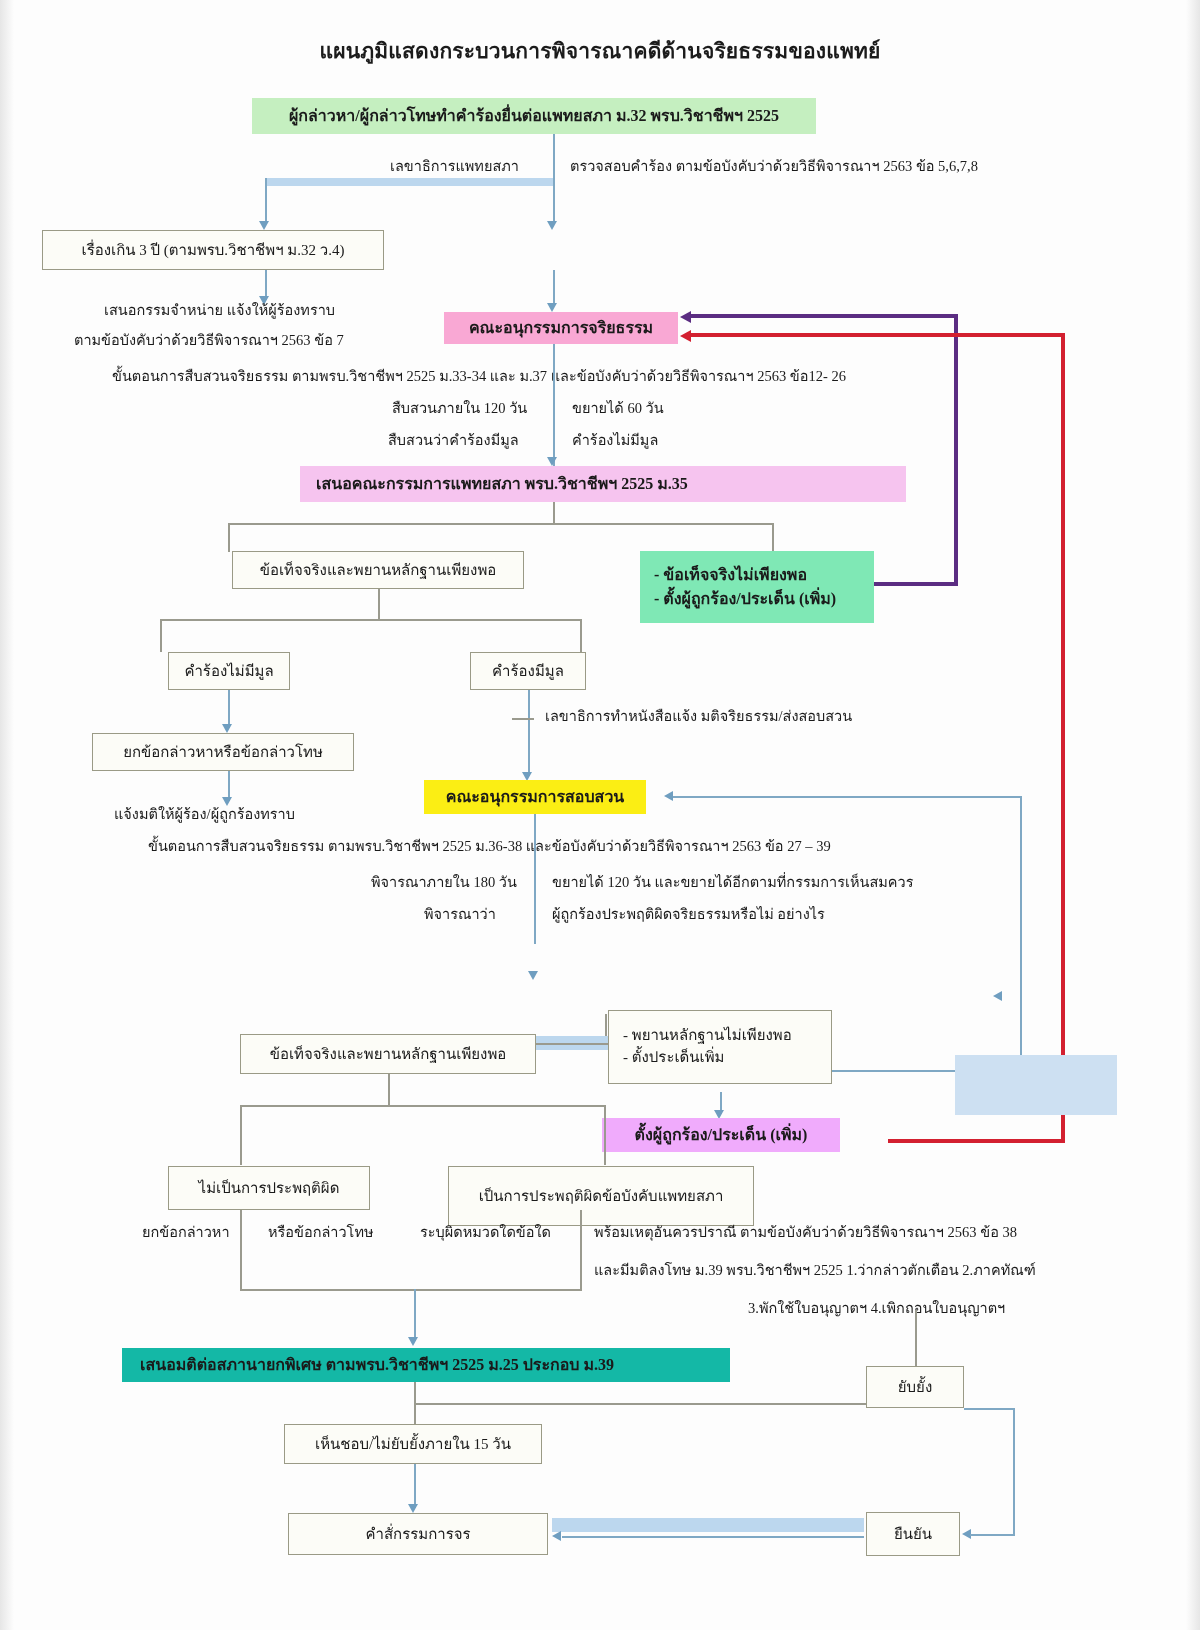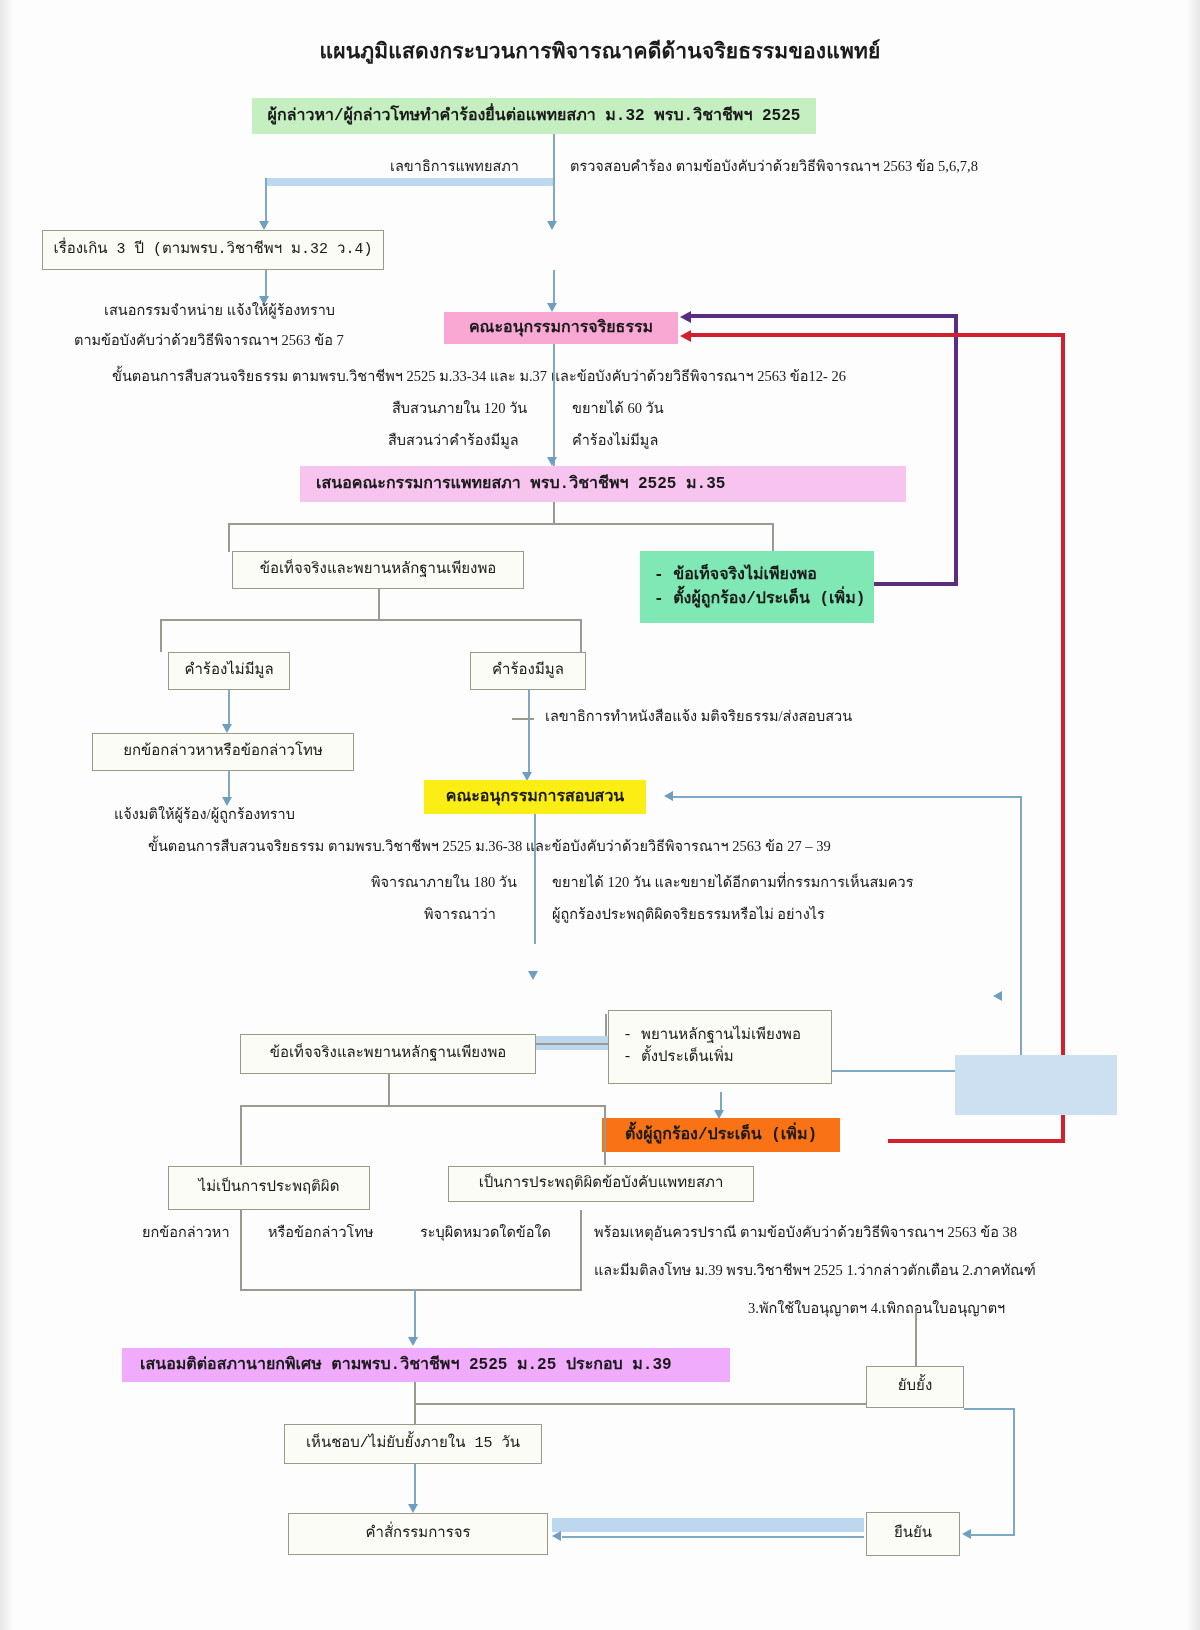--- a/index.html
+++ b/index.html
@@ -6,31 +6,31 @@
   body{font-family:"Liberation Serif","DejaVu Serif",serif;}
   #page{position:relative;width:1200px;height:1630px;background:#fdfdfd;overflow:hidden;}
   .edge-shade{position:absolute;top:0;bottom:0;width:14px;background:linear-gradient(to right,#e9e9e9,#fdfdfd);}
   .edge-left{left:0;background:linear-gradient(to left,#fdfdfd,#e6e6e6);}
   .edge-right{right:0;background:linear-gradient(to right,#fdfdfd,#e6e6e6);}
 
   .title{position:absolute;left:0;right:0;top:34px;text-align:center;
          font-size:21px;font-weight:bold;color:#1b1b1b;letter-spacing:.2px;}
 
   .box{position:absolute;box-sizing:border-box;display:flex;align-items:center;
-       justify-content:center;text-align:center;line-height:1.25;color:#1a1a1a;font-family:Liberation Mono, monospace;}
+       justify-content:center;text-align:center;line-height:1.25;color:#1a1a1a;}
   .plain{background:#fcfcf7;border:1px solid #9a9a86;font-size:15px;}
   .fill{font-weight:bold;font-size:16px;border:none;}
   .c-green{background:#c5efc0;}
   .c-blue{background:#f9a8d4;}
   .c-pink{background:#f6c4ef;}
   .c-mint{background:#7fe8b5;font-weight:bold;font-size:16px;}
   .c-yellow{background:#fbee14;}
   .c-green2{background:#c5efc0;}
-  .c-orange{background:#f97316;}
-  .c-purple{background:#f0abfc;}
+  .c-orange{background:#f0abfc;}
+  .c-purple{background:#14b8a6;}
 
   .note{position:absolute;font-size:14.5px;color:#1a1a1a;white-space:nowrap;line-height:1.2;}
 
   .ln{position:absolute;background:#7fa8c4;}
   .lnv{width:1.5px;}
   .lnh{height:1.5px;}
   .gray{background:#9a9a8e;}
   .arrow{position:absolute;width:0;height:0;border-left:5.5px solid transparent;
          border-right:5.5px solid transparent;border-top:9px solid #6f9ec0;}
   .arrow-l{position:absolute;width:0;height:0;border-top:5.5px solid transparent;
@@ -166,21 +166,21 @@
   <div class="ln lnv" style="left:720px;top:1092px;height:22px;"></div>
   <div class="arrow" style="left:714px;top:1110px;"></div>
   <div class="box fill c-orange" style="left:602px;top:1118px;width:238px;height:34px;">ตั้งผู้ถูกร้อง/ประเด็น (เพิ่ม)</div>
 
   <div class="ln lnv gray" style="left:388px;top:1074px;height:32px;"></div>
   <div class="ln lnh gray" style="left:240px;top:1105px;width:364px;"></div>
   <div class="ln lnv gray" style="left:240px;top:1105px;height:60px;"></div>
   <div class="ln lnv gray" style="left:604px;top:1105px;height:60px;"></div>
 
   <div class="box plain" style="left:168px;top:1166px;width:202px;height:44px;">ไม่เป็นการประพฤติผิด</div>
-  <div class="box plain" style="left:448px;top:1166px;width:306px;height:36px;">เป็นการประพฤติผิดข้อบังคับแพทยสภา</div>
+  <div class="box plain" style="left:448px;top:1166px;width:306px;height:60px;">เป็นการประพฤติผิดข้อบังคับแพทยสภา</div>
 
   <div class="note" style="left:142px;top:1224px;">ยกข้อกล่าวหา</div>
   <div class="note" style="left:268px;top:1224px;">หรือข้อกล่าวโทษ</div>
   <div class="note" style="left:420px;top:1224px;">ระบุผิดหมวดใดข้อใด</div>
   <div class="note" style="left:594px;top:1224px;">พร้อมเหตุอันควรปราณี ตามข้อบังคับว่าด้วยวิธีพิจารณาฯ 2563 ข้อ 38</div>
   <div class="note" style="left:594px;top:1262px;">และมีมติลงโทษ ม.39 พรบ.วิชาชีพฯ 2525 1.ว่ากล่าวตักเตือน 2.ภาคทัณฑ์</div>
   <div class="note" style="left:728px;top:1300px;margin-left:20px;">3.พักใช้ใบอนุญาตฯ 4.เพิกถอนใบอนุญาตฯ</div>
 
   <div class="ln lnv gray" style="left:240px;top:1210px;height:80px;"></div>
   <div class="ln lnv gray" style="left:580px;top:1210px;height:80px;"></div>

